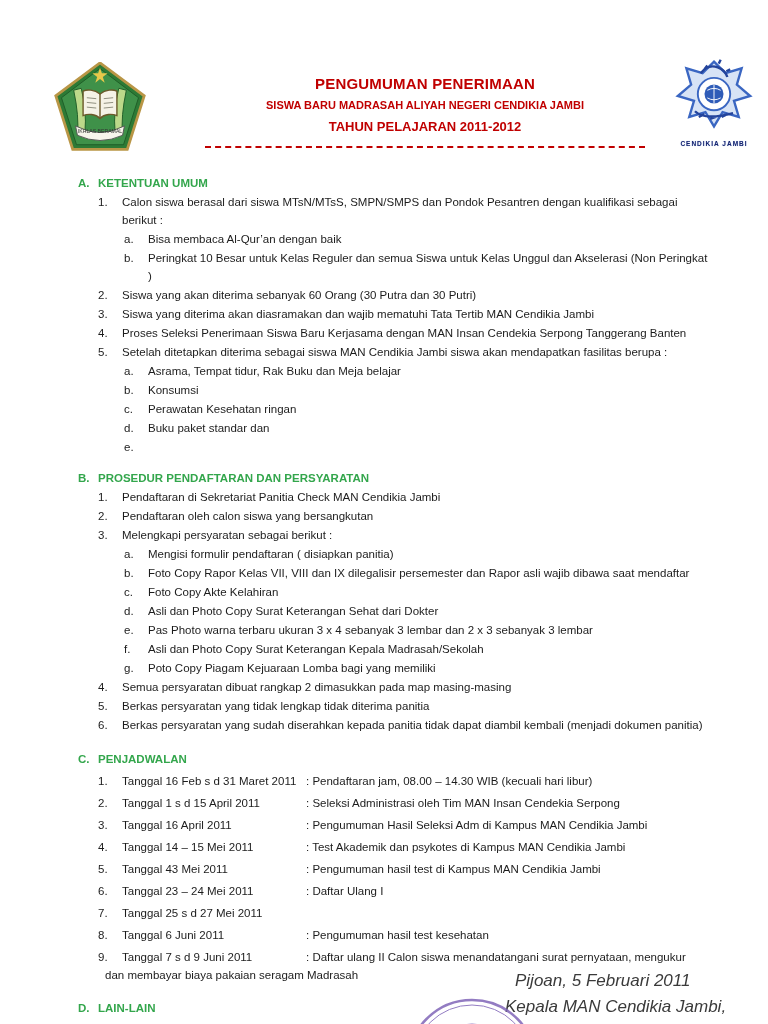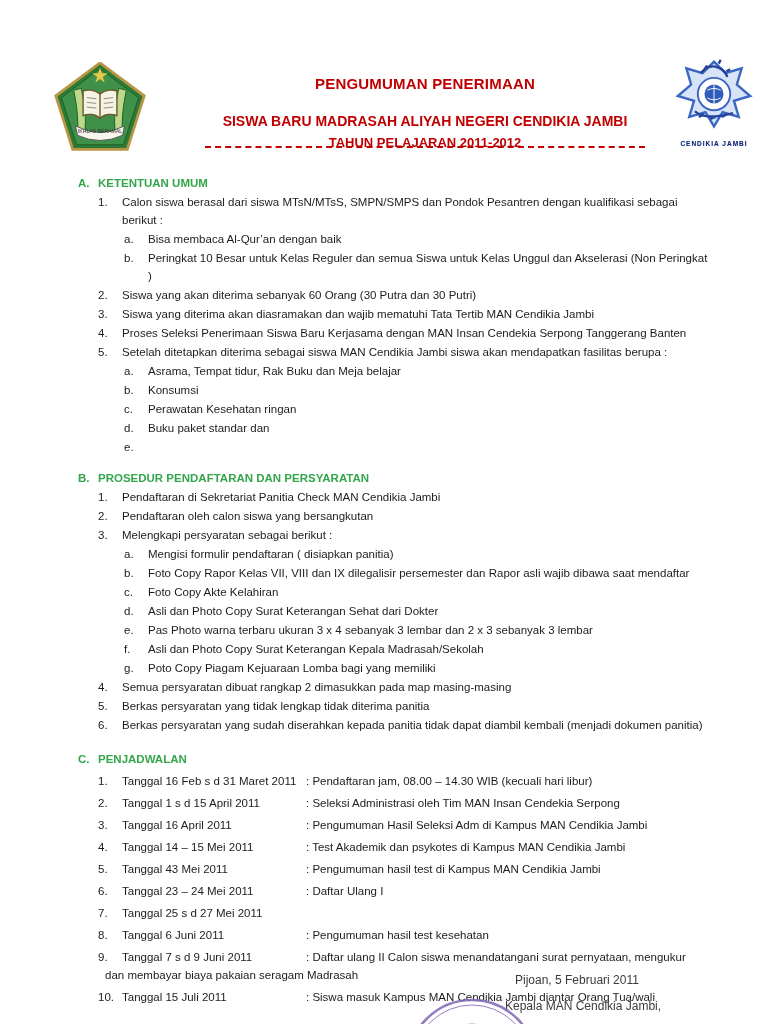--- a/index.html
+++ b/index.html
@@ -14,21 +14,21 @@
   .header { position:relative; height:150px;padding-left:9px; }
   .logo-left { position:absolute; left:52px; top:62px; width:96px; height:94px; }
   .logo-right { position:absolute; left:666px; top:56px; width:96px; height:96px; text-align:center; }
   .logo-right .caption {
     margin-top:-2px; font-size:6.5px; font-weight:bold; letter-spacing:1px;
     color:#16246e; line-height:9px; white-space:nowrap;
     text-shadow:0 0 1px #9db4e6;
   }
   .titles { position:absolute; left:95px; top:74px; width:660px; text-align:center; }
   .title1 { font-size:15px; font-weight:bold; letter-spacing:.2px; line-height:19px; }
-  .title2 { font-size:14px; font-weight:bold; margin-top:20px; line-height:17px; }
+  .title2 { font-size:11px; font-weight:bold; margin-top:4px; line-height:17px; }
   .title3 { font-size:13px; font-weight:bold; margin-top:4px; line-height:17px; }
   .dashline { position:absolute; left:205px; top:146px; width:440px; border-top:2px dashed #C00000; }
   
   .main { padding:0 56px 0 78px; }
   .sec { margin-top:24px; }
   .sec-b { margin-top:13px; }
   .sec-c { margin-top:16px; }
   .sec-d { margin-top:15px; }
   .sec-head { display:flex; font-weight:bold; color:#33A64C; font-size:11.5px; }
   .sec-head .sl { width:20px; }
@@ -39,21 +39,21 @@
   .sub .n { width:24px; flex:none; }
   .sub .t { flex:1; }
   
   .crow { display:flex; padding-left:20px; margin-top:4px; }
   .crow .n { width:24px; flex:none; }
   .crow .cdate { width:184px; flex:none; }
   .crow .cdesc { flex:1; }
   .crow-cont { margin-top:0;flex-direction:column; }
   .crow-cont .cdesc { padding-left:7px; }
   
-  .signature { position:absolute; left:505px; top:972px; font-size:12px; color:#3a3a3a; line-height:17px; }
+  .signature { position:absolute; left:505px; top:972px; font-size:17px; color:#3a3a3a; line-height:17px;font-style:italic; }
   .sig-place { margin-left:10px; }
   .sig-title { margin-top:9px;text-align:center; }
   
   .stamp { position:absolute; left:398px; top:990px; width:148px; height:148px; opacity:.85; }
 </style>
 </head>
 <body>
 
 <div class="page">
 
@@ -254,25 +254,20 @@
       <div class="crow">
           <span class="n">9.</span>
           <span class="cdate">Tanggal  7 s d 9 Juni 2011</span>
           <span class="cdesc">: Daftar ulang II  Calon siswa menandatangani surat pernyataan, mengukur</span>
         </div>
       <div class="crow crow-cont">
           <span class="n"></span>
           <span class="cdate"></span>
           <span class="cdesc">dan membayar biaya pakaian seragam Madrasah</span>
         </div>
-      <div class="crow">
-          <span class="n">10.</span>
-          <span class="cdate">Tanggal  15  Juli 2011</span>
-          <span class="cdesc">: Siswa masuk Kampus MAN Cendikia Jambi diantar Orang Tua/wali</span>
-        </div>
     </div>
 
     <div class="sec sec-d">
       <div class="sec-head">
         <span class="sl">D.</span>
         <span class="st">LAIN-LAIN</span>
       </div>
 
     </div>
   </div>

